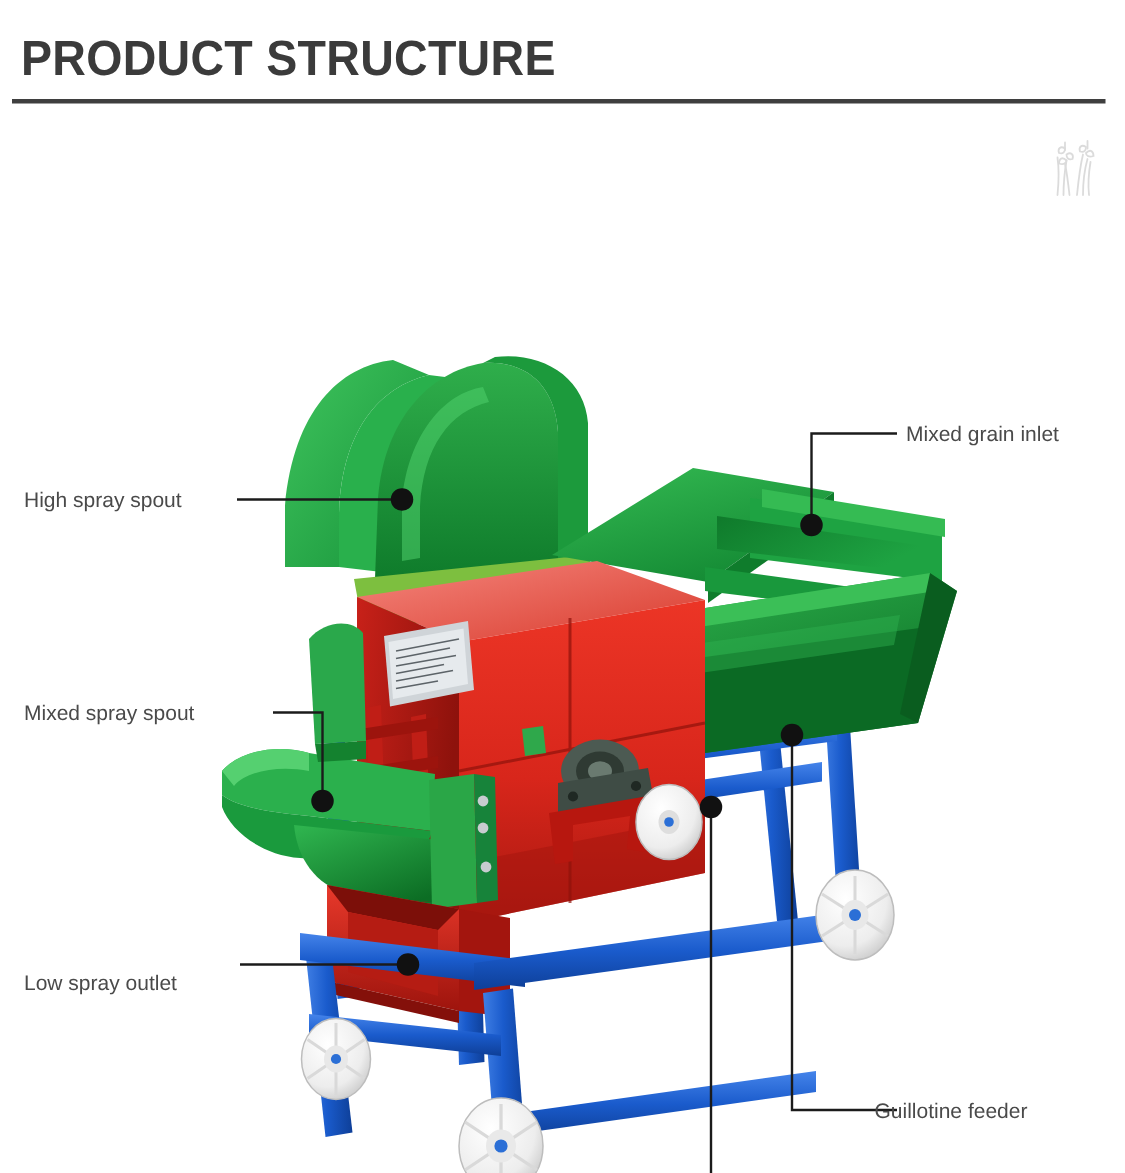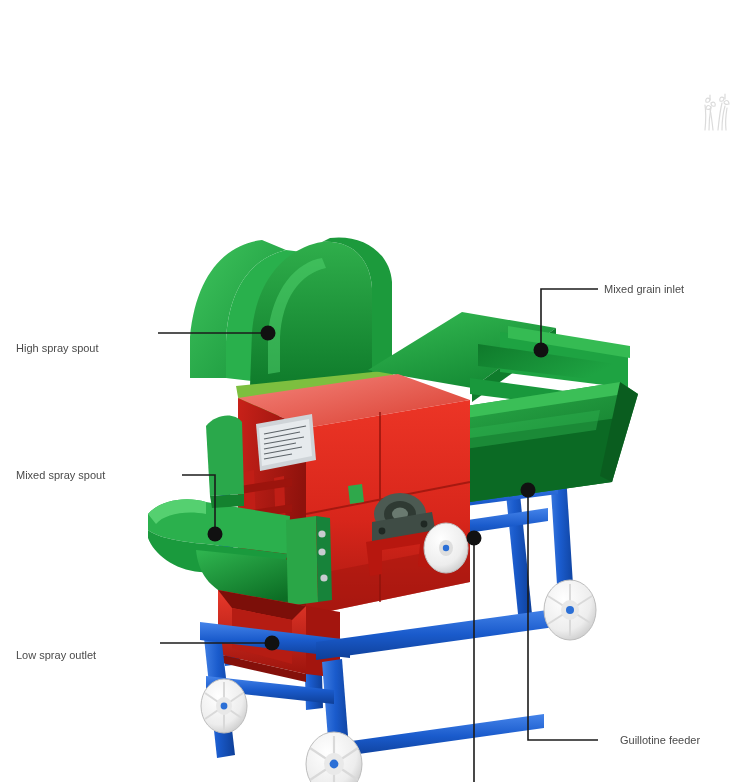--- a/index.html
+++ b/index.html
@@ -69,31 +69,35 @@
     top: 82px;
     width: 750px;
     height: 700px;
   }
   .stage svg { display: block; }
 
   
   .callout-label {
     position: absolute;
     font-family: "Liberation Sans", sans-serif;
-    font-size: 11px;
+    font-size: 14px;
     color: #4a4a4a;
     white-space: nowrap;
     line-height: 20px;
   }
 </style>
 </head>
 <body>
 
 <div id="page">
 
+  <div class="header">
+    <div class="page-title">PRODUCT STRUCTURE</div>
+    <div class="title-rule"></div>
+  </div>
 
   <svg class="grass-icon" viewBox="0 0 42 42">
     <g fill="none" stroke="#b0b0b0" stroke-width="1.2" stroke-linecap="round">
       <path d="M10 40 C 11 30, 11 22, 10 15"></path>
       <path d="M14 40 C 14 30, 15 23, 16 17"></path>
       <path d="M18 40 C 17 31, 16 24, 15 19"></path>
       <path d="M23 40 C 24 30, 25 21, 27 13"></path>
       <path d="M27 40 C 27 31, 28 23, 30 16"></path>
       <path d="M31 40 C 30 31, 31 24, 32 18"></path>
       <path d="M16 17 c -3 -3, -5 -1, -5 2 c 3 1, 5 0, 5 -2"></path>
@@ -395,20 +399,20 @@
           <circle cx="215" cy="452" r="7.5" fill="#111111"></circle>
           <circle cx="272" cy="561" r="7.5" fill="#111111"></circle>
           <circle cx="541" cy="268" r="7.5" fill="#111111"></circle>
           <circle cx="528" cy="408" r="7.5" fill="#111111"></circle>
           <circle cx="474" cy="456" r="7.5" fill="#111111"></circle>
         </g>
     </svg>
   </div>
 
   <div id="callout-labels">
-      <div class="callout-label" style="left: 16px; top: 338px;">High spray spout</div>
+      <div class="callout-label" style="left: 16px; top: 323px;">High spray spout</div>
       <div class="callout-label" style="left: 16px; top: 465px;">Mixed spray spout</div>
       <div class="callout-label" style="left: 16px; top: 633px; margin-top: 12px;">Low spray outlet</div>
       <div class="callout-label" style="left: 604px; top: 279px;">Mixed grain inlet</div>
-      <div class="callout-label" style="left: 620px; top: 730px;">Guillotine feeder</div>
+      <div class="callout-label" style="left: 583px; top: 730px;">Guillotine feeder</div>
     </div>
 
 </div>
 
 </body></html>

